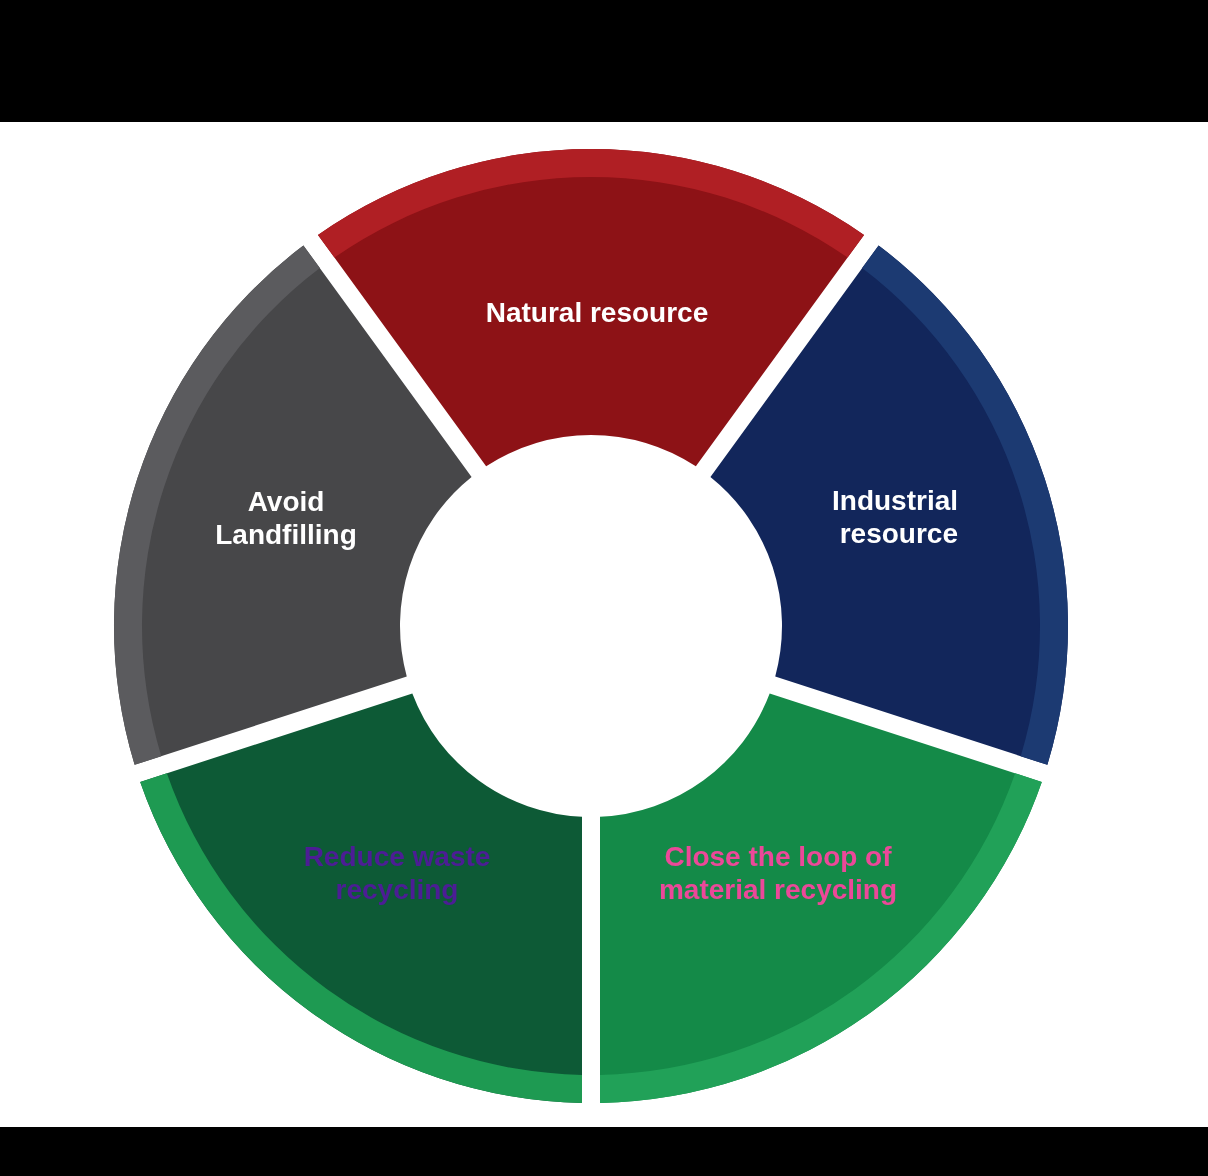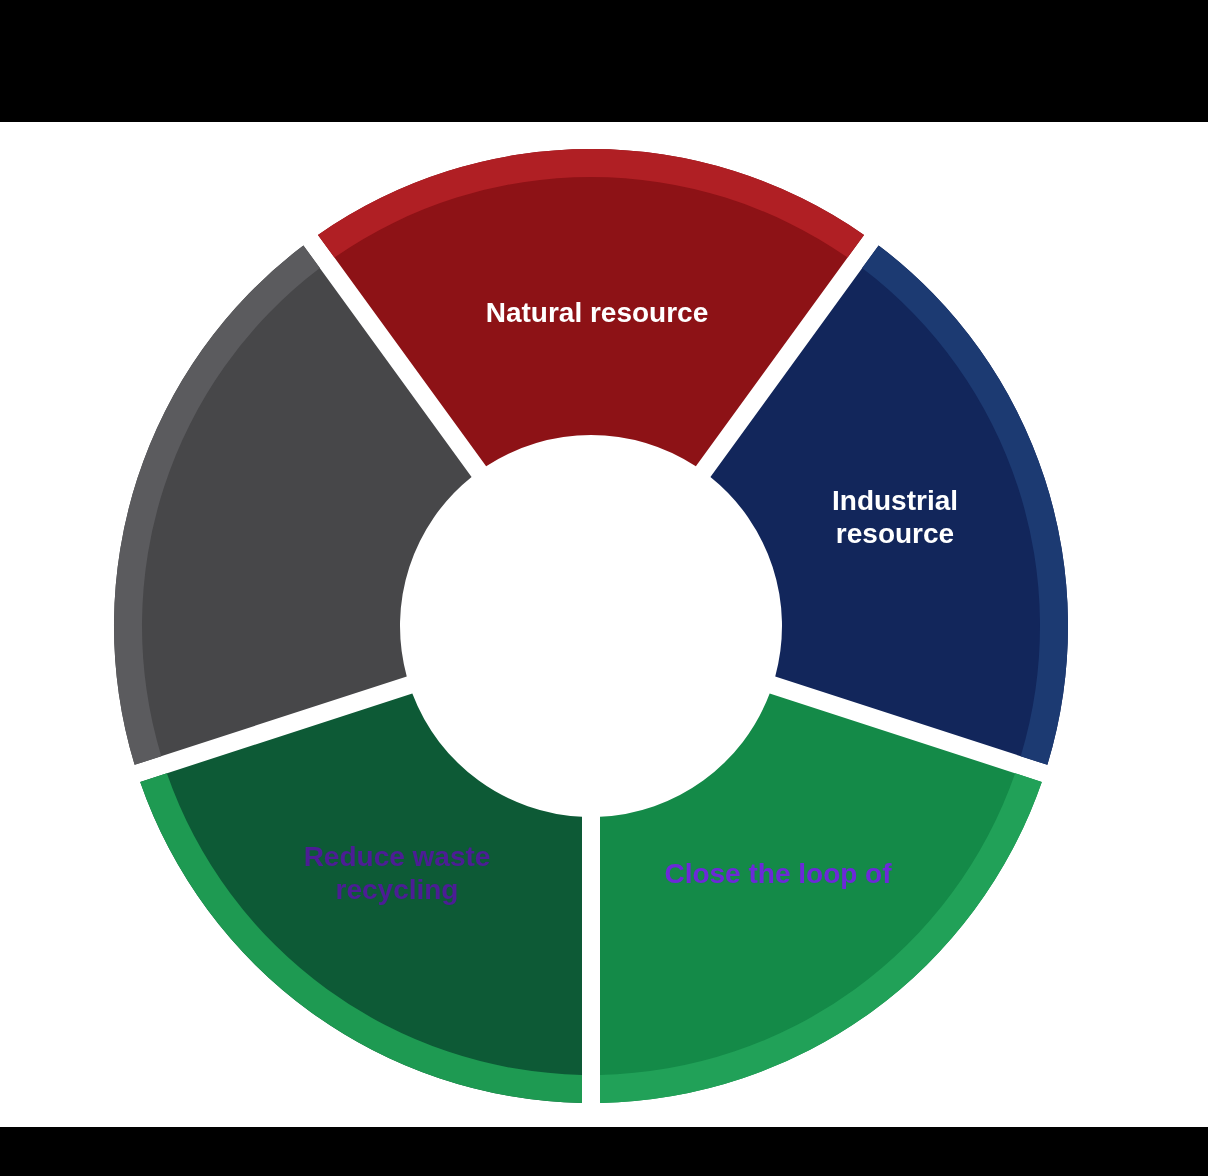--- a/index.html
+++ b/index.html
@@ -59,30 +59,35 @@
       <path d="M 600.00 1102.92 A 477 477 0 0 0 1041.79 781.93 L 769.67 693.52 A 191 191 0 0 1 600.00 816.79 Z" fill="#148A48"></path>
       <path d="M 600.00 1102.92 A 477 477 0 0 0 1041.79 781.93 L 1015.16 773.28 A 449 449 0 0 1 600.00 1074.91 Z" fill="#21A158"></path>
       <path d="M 1047.35 764.82 A 477 477 0 0 0 878.60 245.46 L 710.42 476.94 A 191 191 0 0 1 775.23 676.40 Z" fill="#12265B"></path>
       <path d="M 1047.35 764.82 A 477 477 0 0 0 878.60 245.46 L 862.14 268.11 A 449 449 0 0 1 1020.72 756.16 Z" fill="#1C3A72"></path>
     </svg>
 
   <div class="seg-label" style="color: rgb(255, 255, 255); left: 597px; top: 312px;">
     <span>Natural resource</span>
   </div>
 
+  <div class="seg-label" style="color: rgb(255, 255, 255); left: 286px; top: 518px;">
+    <span>Avoid</span>
+    <span>Landfilling</span>
+  </div>
 
   <div class="seg-label" style="color: #4c1d95; left: 397px; top: 873px;">
     <span>Reduce waste</span>
     <span>recycling</span>
   </div>
 
-  <div class="seg-label" style="color: #6d28d9; left: 778px; top: 873px;">
+  <div class="seg-label" style="color: #ec4899; left: 778px; top: 873px;">
     <span>Close the loop of</span>
+    <span>material recycling</span>
   </div>
 
-  <div class="seg-label" style="color: rgb(255, 255, 255); left: 895px; top: 517px;">
+  <div class="seg-label" style="color: rgb(255, 255, 255); left: 895px; top: 517px; text-align: right;">
     <span>Industrial</span>
     <span>resource</span>
   </div>
 
   <div class="bar bottom" style="background: rgb(0, 0, 0);"></div>
 
 </div>
 
 </body></html>

